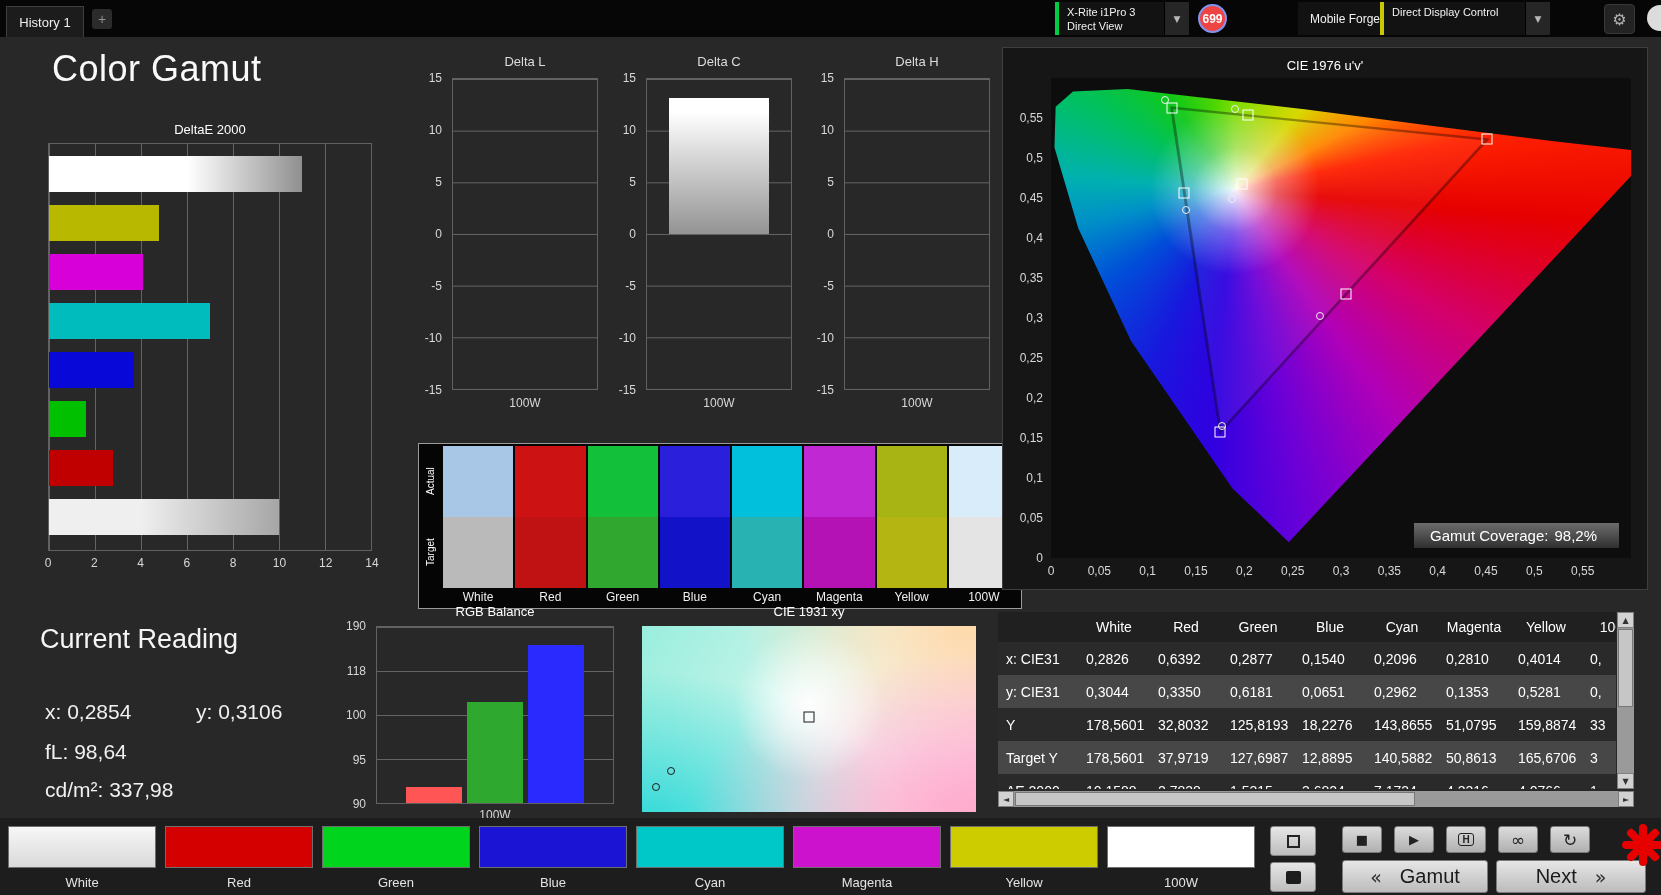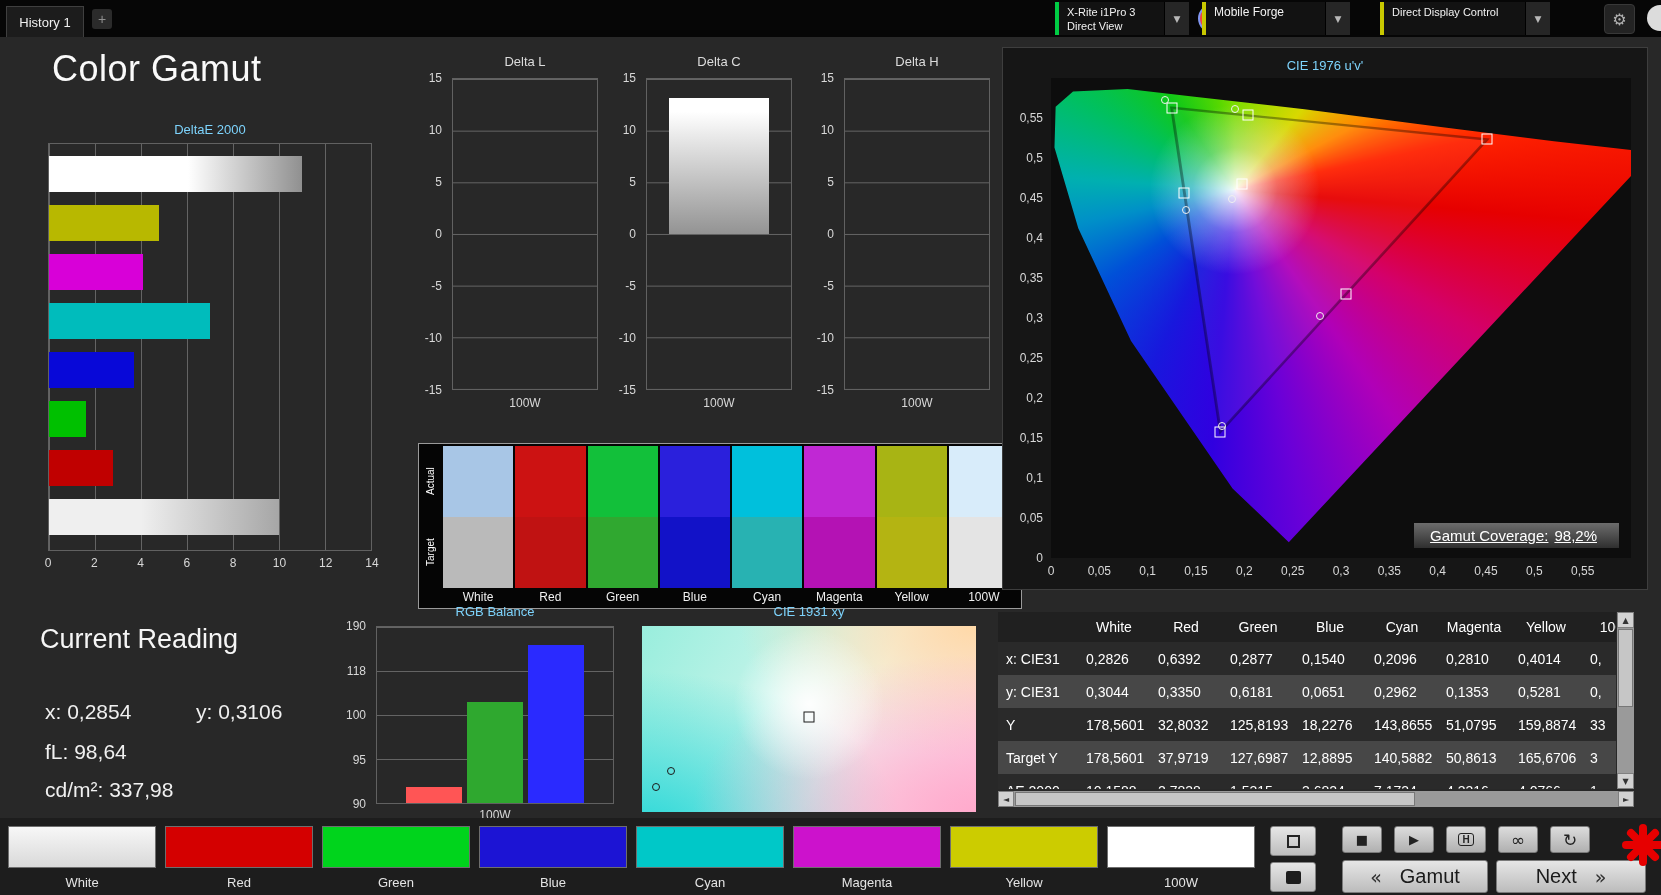--- a/index.html
+++ b/index.html
@@ -14,33 +14,33 @@
       font-size:13px;color:#f0f0f0;box-sizing:border-box;}
   .btn-add{position:absolute;left:92px;top:9px;width:20px;height:20px;background:#2b2b2b;border-radius:3px;
       color:#909090;font-size:14px;display:flex;align-items:center;justify-content:center;}
   .dd{position:absolute;top:2px;height:33px;background:#121212;display:flex;align-items:stretch;box-sizing:border-box;}
   .dd .accent{width:4px;flex:0 0 4px;}
   .dd .dd-text{flex:1;padding:3px 8px 0 8px;font-size:11px;line-height:1.3;color:#f2f2f2;overflow:hidden;white-space:nowrap;}
   .dd .dd-text span{display:block;}
   .dd .chev{width:24px;flex:0 0 24px;background:#262626;border-left:1px solid #000;
       display:flex;align-items:center;justify-content:center;font-size:9px;color:#b8b8b8;}
   #dd-meter{left:1055px;width:134px;}
-  #dd-source{left:1202px;width:148px;}
+  #dd-source{left:1298px;width:148px;align-items:center;}
   #dd-source .dd-text{font-size:12px;}
   #dd-control{left:1380px;width:170px;}
   .badge{position:absolute;left:1198px;top:4px;width:29px;height:29px;border-radius:50%;
       border:2px solid #8095f0;box-sizing:border-box;color:#fff;font-size:12px;font-weight:bold;
       display:flex;align-items:center;justify-content:center;}
   .gearbtn{position:absolute;left:1604px;top:4px;width:31px;height:30px;background:#232323;border:1px solid #383838;
       border-radius:4px;display:flex;align-items:center;justify-content:center;font-size:16px;color:#b0b0b0;box-sizing:border-box;}
   .corner-circle{position:absolute;left:1647px;top:5px;width:26px;height:26px;border-radius:50%;background:#dcdcdc;}
 
   
   .page-title{position:absolute;left:52px;top:48px;font-size:36px;font-weight:300;color:#fafafa;letter-spacing:.5px;}
-  .panel-title{position:absolute;font-size:13px;color:#7dd3fc;text-align:center;}
+  .panel-title{position:absolute;font-size:13px;color:#ffffff;text-align:center;}
 
   
   #deltae-title{left:48px;top:122px;width:324px;}
   #deltae-plot{position:absolute;left:48px;top:143px;width:324px;height:408px;border:1px solid #616161;
       background-image:linear-gradient(to right, rgba(255,255,255,0.28) 1px, transparent 1px);
       background-size:calc(100%/7) 100%;box-sizing:border-box;}
   #deltae-bars{position:absolute;inset:0;padding-top:12px;display:flex;flex-direction:column;gap:13px;}
   .hbar{height:36px;flex:0 0 36px;}
   .xticks{position:absolute;height:14px;}
   .xticks .tick{position:absolute;top:0;transform:translateX(-50%);font-size:12px;color:#d8d8d8;white-space:nowrap;}
@@ -86,21 +86,21 @@
           #b000b8 145deg,#6a00d8 168deg,#3000e0 185deg,#1818dd 205deg,#0050d8 235deg,#0090c8 258deg,
           #00b0b0 274deg,#00c060 300deg,#10c818 325deg,#58d800 350deg,#7ddd00 360deg);}
   #srgb-triangle{position:absolute;inset:0;width:100%;height:100%;}
   #cie-yticks{position:absolute;left:4px;top:30px;width:40px;height:480px;}
   #cie-xticks{position:absolute;left:48px;top:516px;width:580px;}
   .sqmark{position:absolute;width:11px;height:11px;border:1.5px solid #fff;box-sizing:border-box;transform:translate(-50%,-50%);}
   .cimark{position:absolute;width:8px;height:8px;border:1.5px solid #f0f0f0;border-radius:50%;box-sizing:border-box;transform:translate(-50%,-50%);}
   .sqmark.dark{border-color:#1b1b1b;} .cimark.dark{border-color:#1b1b1b;}
   #coverage{position:absolute;right:12px;bottom:10px;padding:4px 16px;font-size:15px;color:#ffffff;white-space:nowrap;
       background:linear-gradient(to bottom, rgba(225,225,225,0.45), rgba(110,110,110,0.35));}
-  #coverage span{margin-right: 6px; text-decoration: underline;}
+  #coverage span{margin-right: 6px;}
 
   
   .cr-title{position:absolute;left:40px;top:624px;font-size:27px;font-weight:300;color:#f5f5f5;}
   .cr-line{position:absolute;font-size:21px;color:#f0f0f0;}
   #cr-x{left:45px;top:700px;} #cr-y{left:196px;top:700px;}
   #cr-fl{left:45px;top:740px;} #cr-cd{left:45px;top:778px;}
 
   
   #rgb-title{left:376px;top:604px;width:238px;}
   #rgb-yticks{position:absolute;left:334px;top:626px;width:36px;height:178px;}

